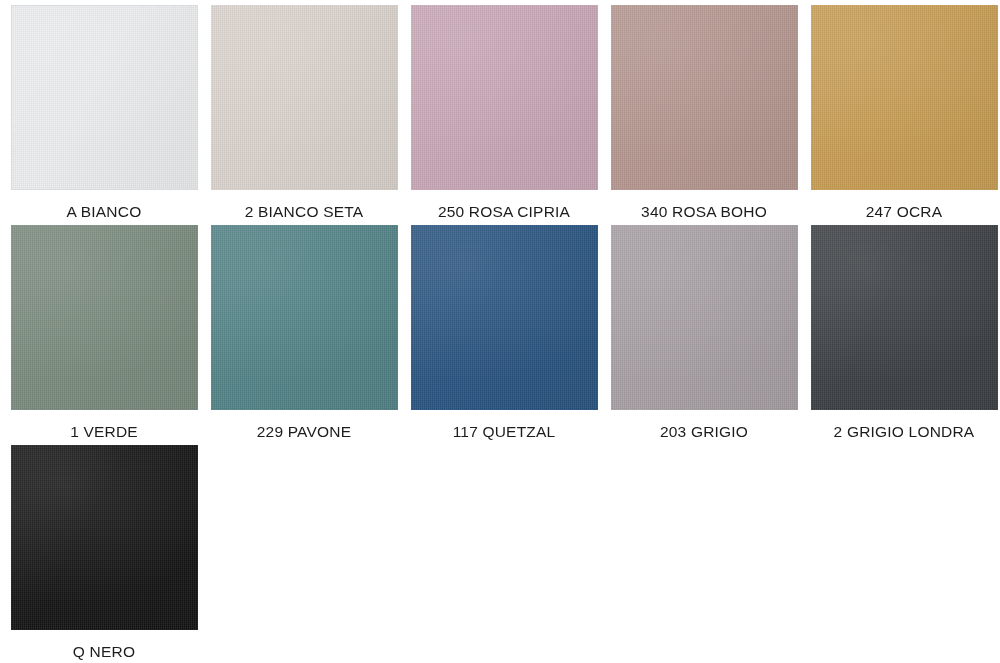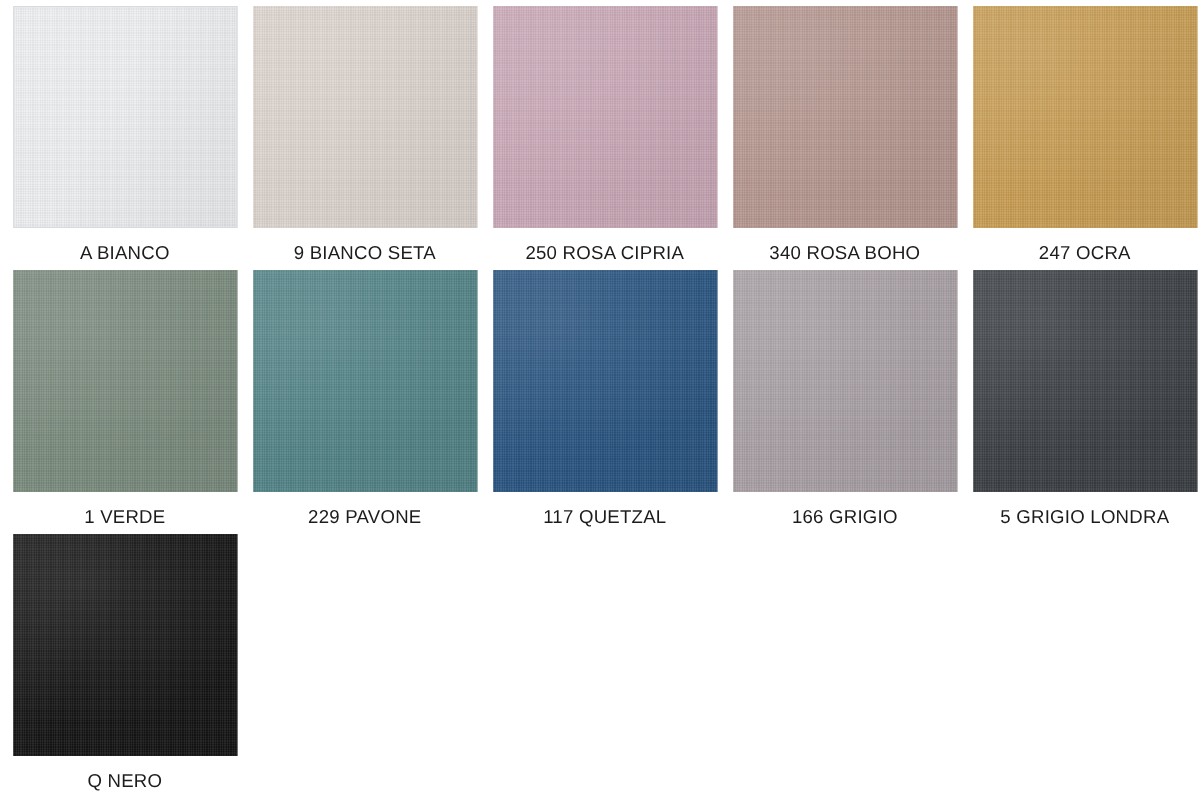--- a/index.html
+++ b/index.html
@@ -89,21 +89,21 @@
 </head>
 <body style="background: rgb(255, 255, 255);">
 
 <div id="swatch-grid">
     <div class="swatch-cell">
       <div class="swatch-chip" style="background: rgb(236, 238, 239); border: 1px solid rgb(216, 218, 222);"></div>
       <div class="swatch-label">A BIANCO</div>
     </div>
     <div class="swatch-cell">
       <div class="swatch-chip" style="background: rgb(219, 210, 204);"></div>
-      <div class="swatch-label">9 BIANCO SETA</div>
+      <div class="swatch-label">2 BIANCO SETA</div>
     </div>
     <div class="swatch-cell">
       <div class="swatch-chip" style="background: rgb(200, 167, 181);"></div>
       <div class="swatch-label">250 ROSA CIPRIA</div>
     </div>
     <div class="swatch-cell">
       <div class="swatch-chip" style="background: rgb(180, 150, 143);"></div>
       <div class="swatch-label">340 ROSA BOHO</div>
     </div>
     <div class="swatch-cell">
@@ -117,24 +117,24 @@
     <div class="swatch-cell">
       <div class="swatch-chip" style="background: rgb(81, 130, 134);"></div>
       <div class="swatch-label">229 PAVONE</div>
     </div>
     <div class="swatch-cell">
       <div class="swatch-chip" style="background: rgb(40, 83, 127);"></div>
       <div class="swatch-label">117 QUETZAL</div>
     </div>
     <div class="swatch-cell">
       <div class="swatch-chip" style="background: rgb(167, 158, 163);"></div>
-      <div class="swatch-label">166 GRIGIO</div>
+      <div class="swatch-label">203 GRIGIO</div>
     </div>
     <div class="swatch-cell">
       <div class="swatch-chip" style="background: rgb(58, 62, 67);"></div>
-      <div class="swatch-label">5 GRIGIO LONDRA</div>
+      <div class="swatch-label">2 GRIGIO LONDRA</div>
     </div>
     <div class="swatch-cell">
       <div class="swatch-chip" style="background: rgb(20, 20, 20);"></div>
       <div class="swatch-label">Q NERO</div>
     </div>
     <div class="swatch-cell empty-cell"></div>
   </div>
 
 </body></html>

